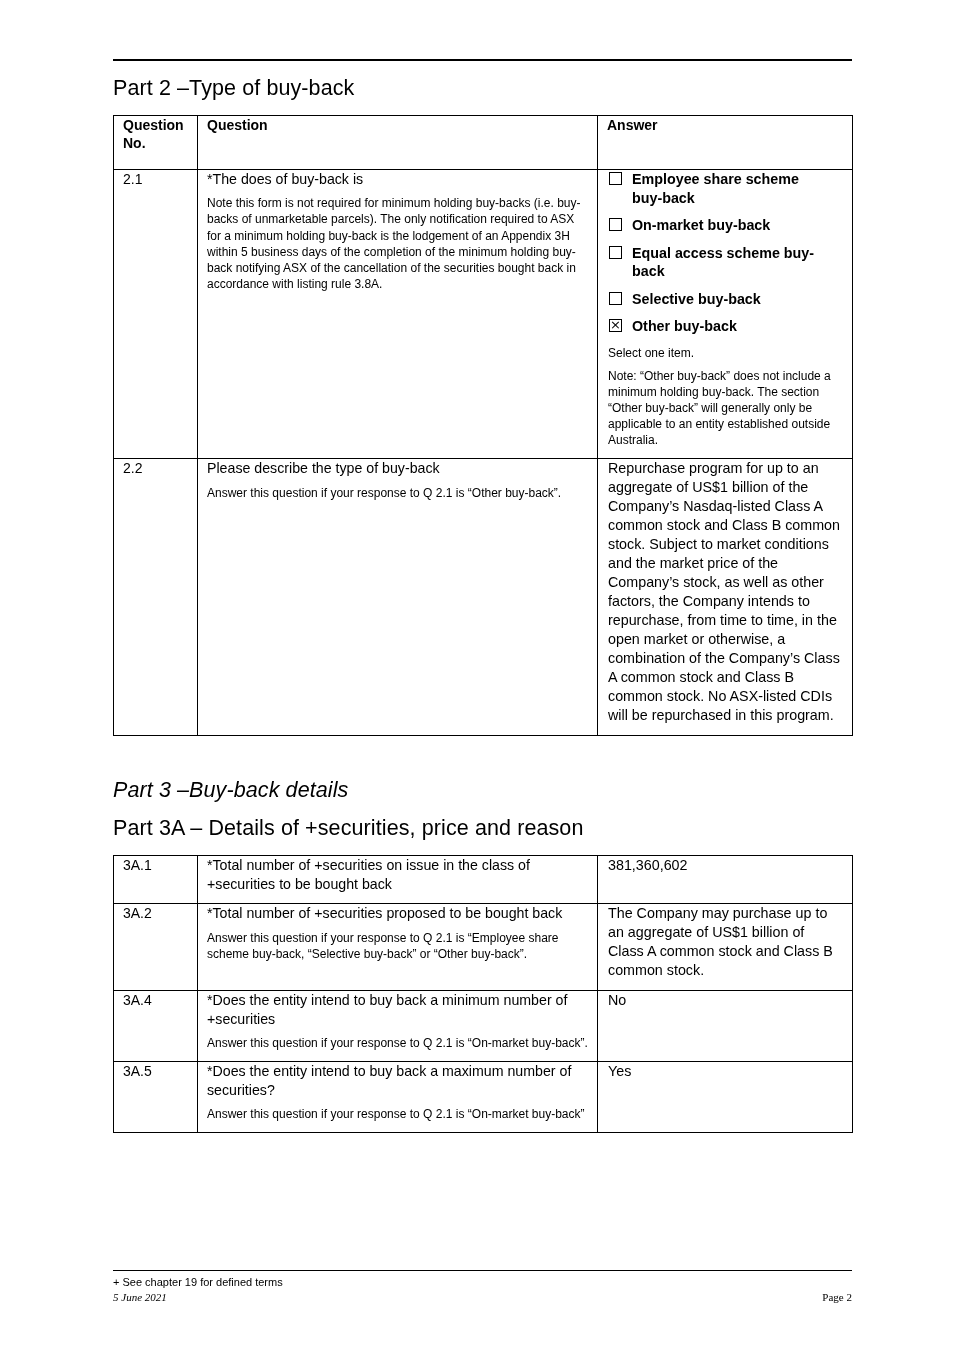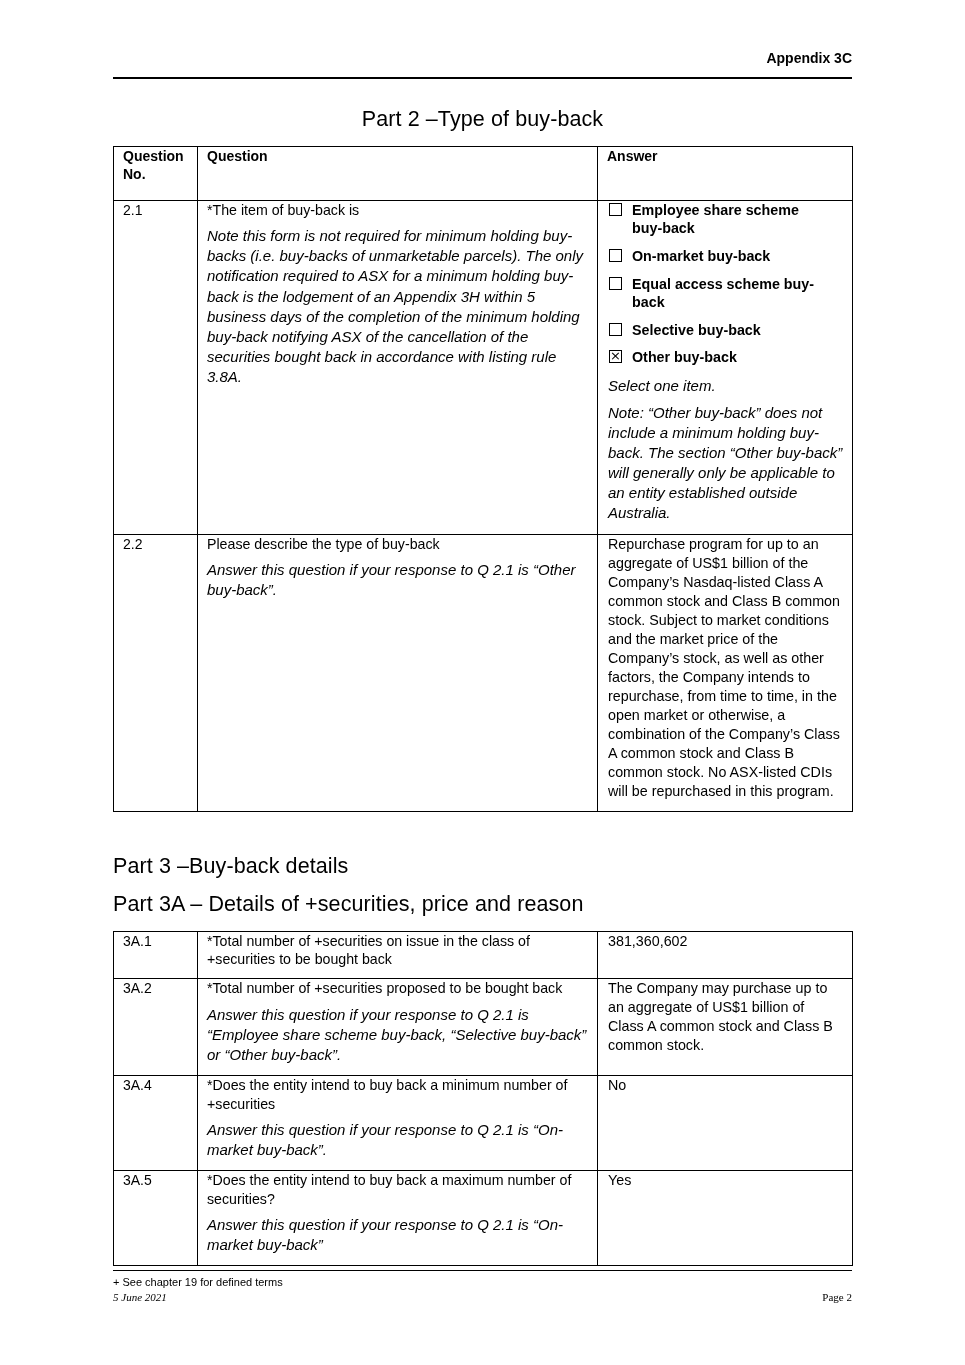--- a/index.html
+++ b/index.html
@@ -6,34 +6,34 @@
   html, body { background: #e8e8e8; }
   .page {
     width: 965px; height: 1365px; background: #ffffff; position: relative;
     font-family: "Liberation Sans", "DejaVu Sans", sans-serif; color: #000;
     margin: 0 auto; overflow: hidden;
   }
   .content { padding: 50px 113px 0 113px; }
   .doc-header { text-align: right; font-weight: bold; font-size: 14px; line-height: 1.28; }
   .header-rule { border: 0; border-top: 2px solid #000; margin-top: 9px; }
   .part-title { font-size: 21.5px; font-weight: 400; letter-spacing: 0.1px; }
-  .part2-title { margin-top: 28px; text-align: center; }
-  .part3-title { margin-top: 42px; }
+  .part2-title { margin-top: 15px; }
+  .part3-title { margin-top: 42px; font-style: italic; }
   .part3a-title { margin-top: 13px; }
   table { border-collapse: collapse; width: 100%; table-layout: fixed; margin-top: 14px; }
   col.c-no { width: 84px; }
   col.c-q  { width: 400px; }
   col.c-a  { width: 255px; }
   th, td {
     border: 1.4px solid #000; vertical-align: top; text-align: left;
     padding: 0 8px 10px 9px; font-size: 14px; line-height: 1.32;
   }
   th { font-weight: bold; padding-bottom: 16px; }
   .q-title { font-size: 14.2px; line-height: 1.3; }
-  .note { font-style: italic; font-size: 15px; line-height: 1.34; margin-top: 7px; }
+  .note { font-size: 12px; line-height: 1.34; margin-top: 7px; }
   .answer-cell { padding-left: 10px; }
   .answer-text { font-size: 14.3px; line-height: 1.33; }
   .option { display: flex; align-items: flex-start; margin-bottom: 9px; font-size: 14.3px; line-height: 1.3; }
   .box {
     flex: 0 0 auto; width: 13px; height: 13px; border: 1.4px solid #000;
     margin: 2px 10px 0 1px; font-size: 13px; line-height: 10px; text-align: center;
     overflow: hidden; font-family: "DejaVu Sans", sans-serif;
   }
   .opt-label { max-width: 186px; font-weight: bold; }
   .select-note { margin-top: 2px; }
@@ -42,42 +42,41 @@
   .footer-row { display: flex; justify-content: space-between; font-family: Liberation Serif, serif; }
   .date { font-style: italic; }
 </style>
 </head>
 <body>
 
 <div class="page">
   <div class="content">
 
     <div class="doc-header">
-      <div>Appendix 3C</div>
     </div>
     <hr class="header-rule">
 
     <h1 class="part-title part2-title">Part 2 –Type of buy-back</h1>
 
     <table>
       <colgroup>
           <col class="c-no">
           <col class="c-q">
           <col class="c-a">
         </colgroup>
       <tbody>
           <tr>
         <th>Question No.</th>
         <th>Question</th>
         <th>Answer</th>
       </tr>
       <tr>
         <td>2.1</td>
         <td>
-          <div class="q-title">*The item of buy-back is</div>
+          <div class="q-title">*The does of buy-back is</div>
           <div class="note">Note this form is not required for minimum holding buy-backs (i.e. buy-backs of unmarketable parcels). The only notification required to ASX for a minimum holding buy-back is the lodgement of an Appendix 3H within 5 business days of the completion of the minimum holding buy-back notifying ASX of the cancellation of the securities bought back in accordance with listing rule 3.8A.</div>
         </td>
         <td class="answer-cell">
           <div class="option">
             <span class="box"></span>
             <span class="opt-label">Employee share scheme buy-back</span>
           </div>
           <div class="option">
             <span class="box"></span>
             <span class="opt-label">On-market buy-back</span>

